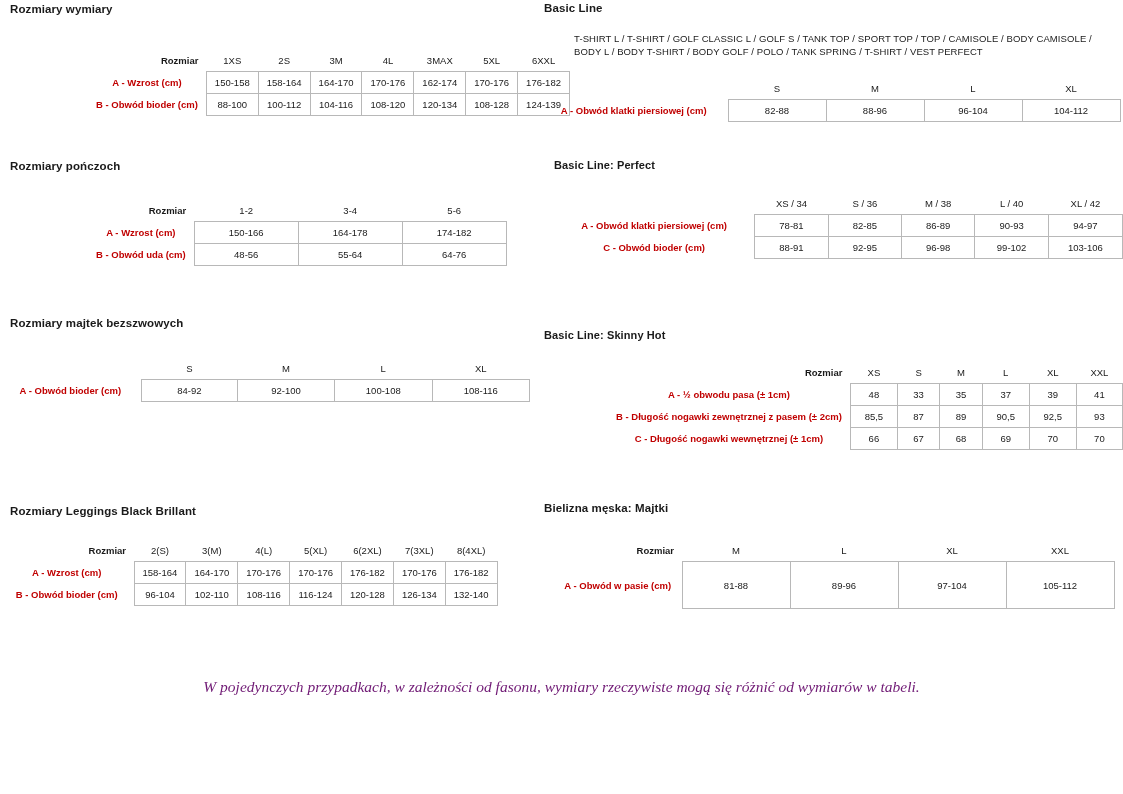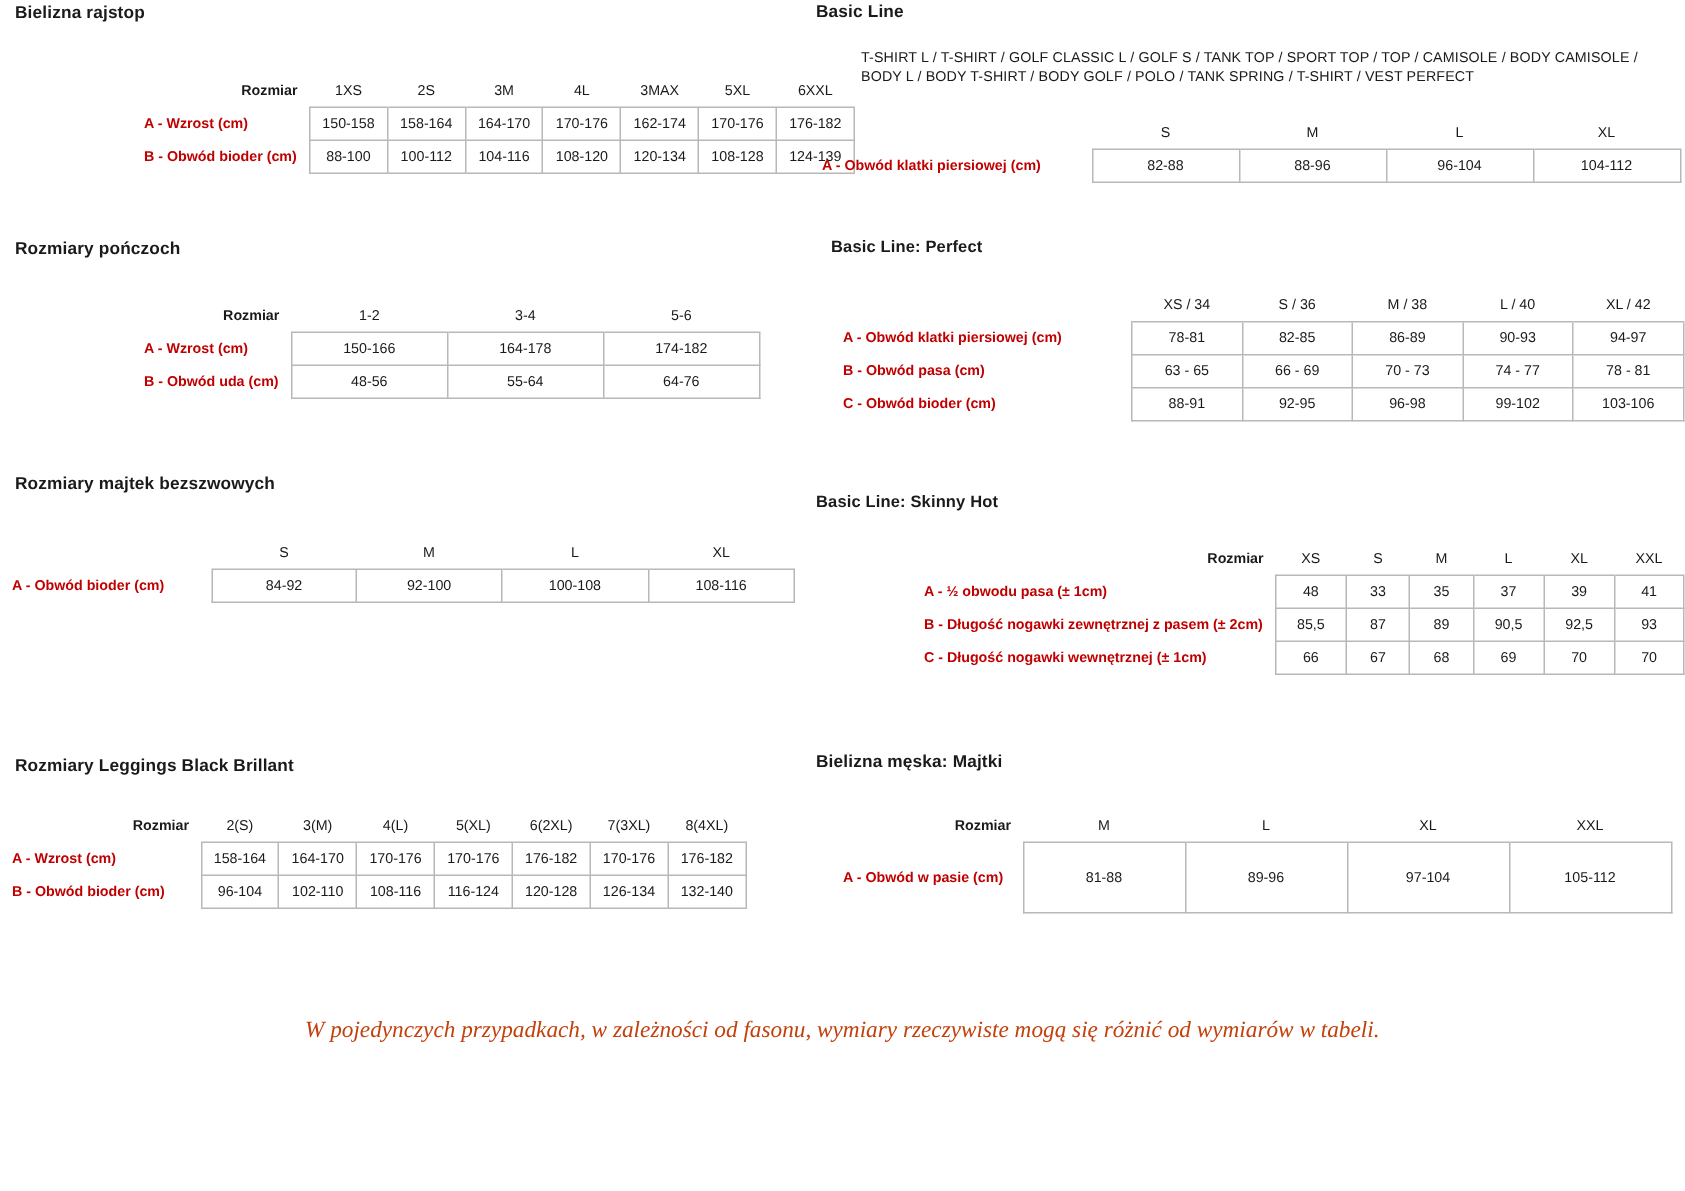--- a/index.html
+++ b/index.html
@@ -60,21 +60,21 @@
     text-align: center;
     font-weight: normal;
     white-space: nowrap;
     vertical-align: middle;
   }
   table.sz th {
     font-weight: normal;
     font-size: 9.5px;
   }
   table.sz td.rowlabel, table.sz th.rowlabel {
-    text-align: left;
+    text-align: center;
     font-weight: bold;
     color: #c00000;
     padding-right: 8px;
     border: none !important;
   }
   table.sz th.corner {
     border: none !important;
     text-align: right;
     font-weight: bold;
     color: #1a1a1a;
@@ -90,21 +90,21 @@
   }
   .footer-note {
     position: absolute;
     left: 0;
     top: 678px;
     width: 1123px;
     text-align: center;
     font-style: italic;
     font-size: 15.5px;
     font-family: "Liberation Serif", serif;
-    color: #c2410c;
+    color: #701a75;
   }
   .blk-tights { position: absolute; left: 88px; top: 50px; }
   .blk-stockings { position: absolute; left: 88px; top: 200px; }
   .blk-seamless { position: absolute; left: 0px; top: 358px; }
   .blk-leggings { position: absolute; left: 0px; top: 540px; }
   .t-tights-title { position: absolute; left: 10px; top: 3px; }
   .t-stockings-title { position: absolute; left: 10px; top: 160px; }
   .t-seamless-title { position: absolute; left: 10px; top: 317px; }
   .t-leggings-title { position: absolute; left: 10px; top: 505px; }
 
@@ -121,21 +121,21 @@
   .r-majtki-title { position: absolute; left: 4px; top: 502px; }
   .blk-majtki { position: absolute; left: 14px; top: 540px; }
 </style>
 </head>
 <body>
 
 <div class="page">
 
   <div class="col-left">
 
-    <div class="t-tights-title section-title">Bielizna rajstop</div>
+    <div class="t-tights-title section-title">Rozmiary wymiary</div>
     <div class="blk-tights">
       <table class="sz">
         <thead>
           <tr class="hdr-noborder">
             <th class="corner">Rozmiar</th>
             <th class="cell">1XS</th>
             <th class="cell">2S</th>
             <th class="cell">3M</th>
             <th class="cell">4L</th>
             <th class="cell">3MAX</th>
@@ -305,28 +305,20 @@
         <tbody>
           <tr>
             <td class="rowlabel">A - Obwód klatki piersiowej (cm)</td>
             <td class="cell">78-81</td>
             <td class="cell">82-85</td>
             <td class="cell">86-89</td>
             <td class="cell">90-93</td>
             <td class="cell">94-97</td>
           </tr>
           <tr>
-            <td class="rowlabel">B - Obwód pasa (cm)</td>
-            <td class="cell">63 - 65</td>
-            <td class="cell">66 - 69</td>
-            <td class="cell">70 - 73</td>
-            <td class="cell">74 - 77</td>
-            <td class="cell">78 - 81</td>
-          </tr>
-          <tr>
             <td class="rowlabel">C - Obwód bioder (cm)</td>
             <td class="cell">88-91</td>
             <td class="cell">92-95</td>
             <td class="cell">96-98</td>
             <td class="cell">99-102</td>
             <td class="cell">103-106</td>
           </tr>
         </tbody>
       </table>
     </div>

